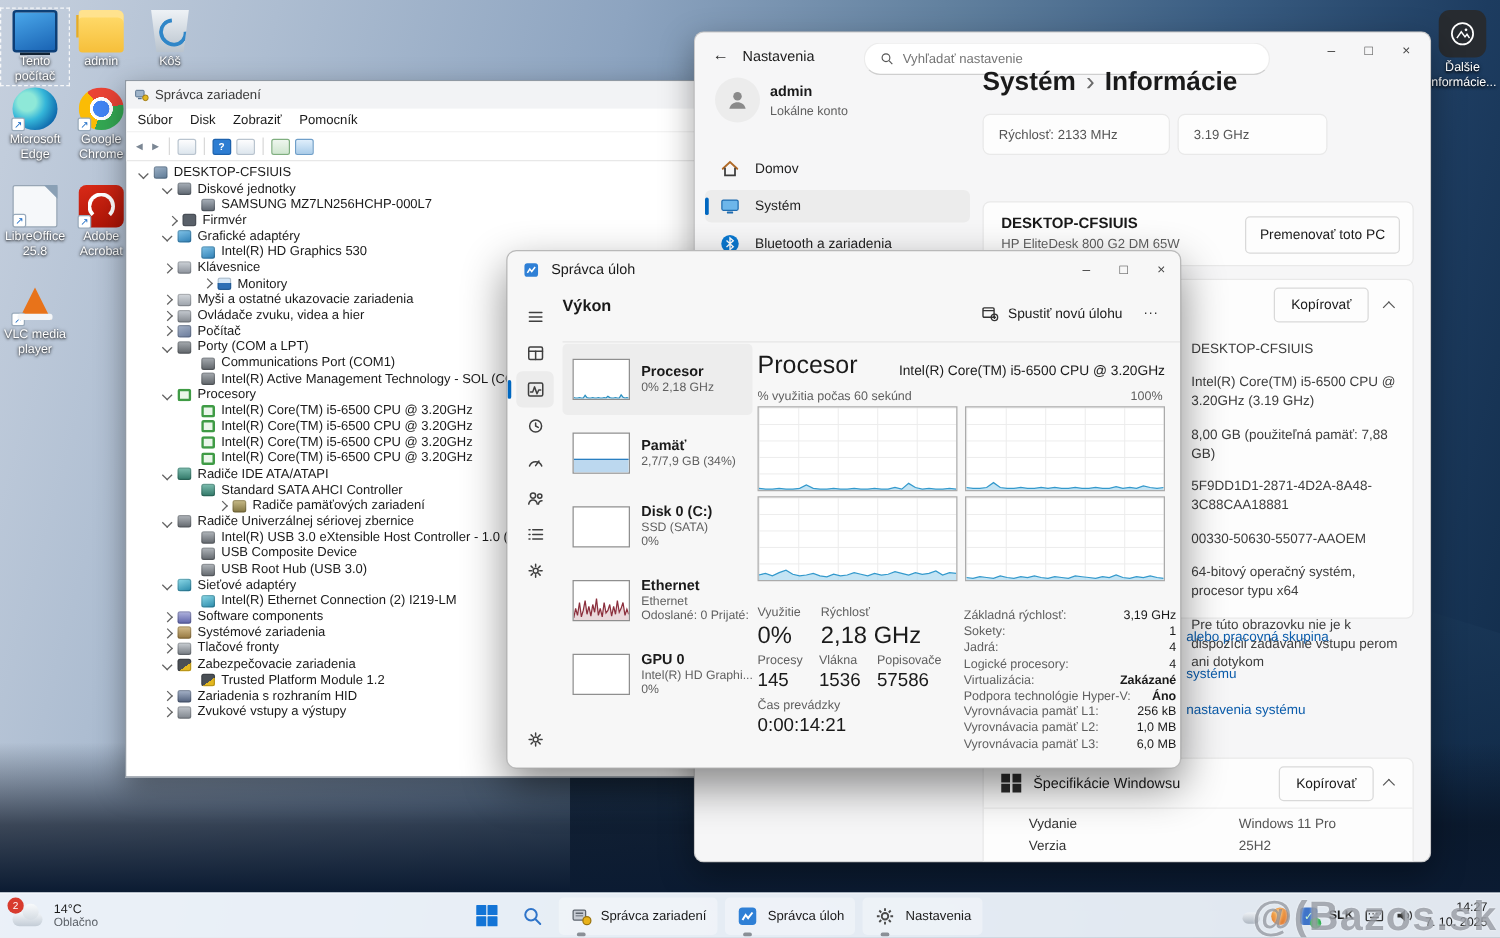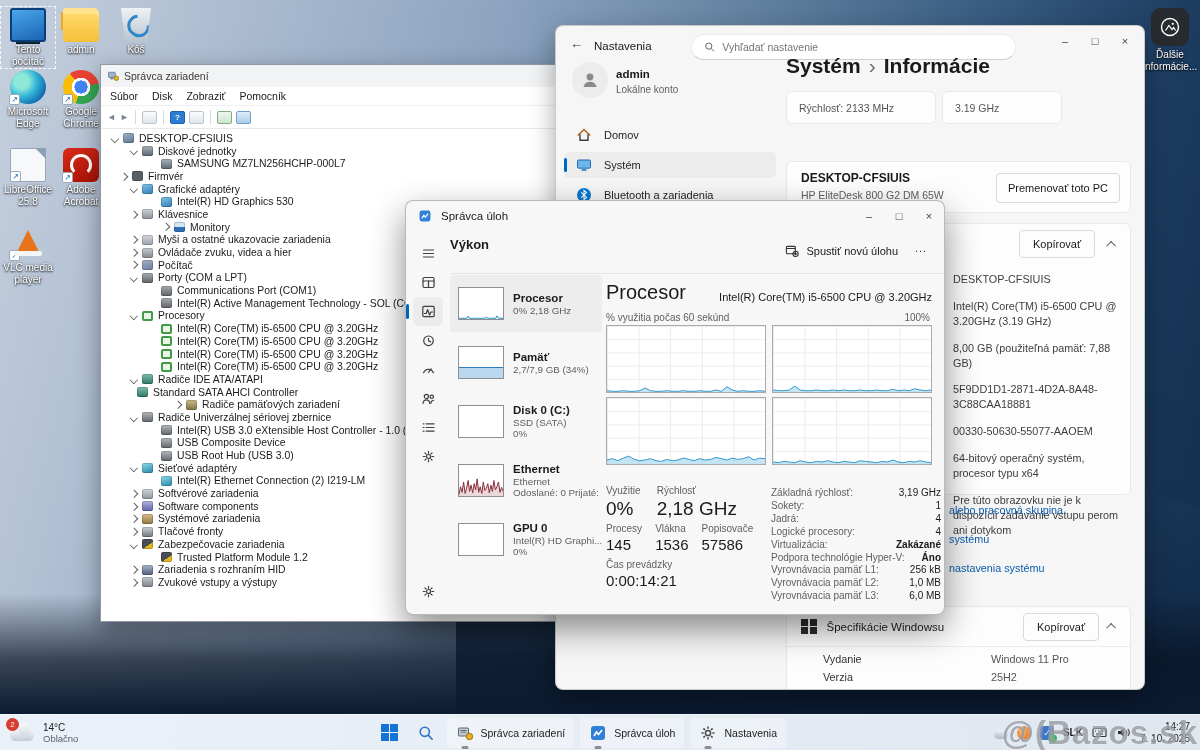--- a/index.html
+++ b/index.html
@@ -320,21 +320,21 @@
         <div class="trow" style="padding-left: 27px;">
           <span class="chev down"></span>
           <span class="ti ti-disk"></span>
           <span class="tlabel">Diskové jednotky</span>
         </div>
         <div class="trow" style="padding-left: 46px;">
           <span class="chev"></span>
           <span class="ti ti-disk"></span>
           <span class="tlabel">SAMSUNG MZ7LN256HCHP-000L7</span>
         </div>
-        <div class="trow" style="padding-left: 17px;">
+        <div class="trow" style="padding-left: 31px;">
           <span class="chev right"></span>
           <span class="ti ti-firmware"></span>
           <span class="tlabel">Firmvér</span>
         </div>
         <div class="trow" style="padding-left: 27px;">
           <span class="chev down"></span>
           <span class="ti ti-display"></span>
           <span class="tlabel">Grafické adaptéry</span>
         </div>
         <div class="trow" style="padding-left: 46px;">
@@ -405,21 +405,21 @@
         <div class="trow" style="padding-left: 46px;">
           <span class="chev"></span>
           <span class="ti ti-cpu"></span>
           <span class="tlabel">Intel(R) Core(TM) i5-6500 CPU @ 3.20GHz</span>
         </div>
         <div class="trow" style="padding-left: 27px;">
           <span class="chev down"></span>
           <span class="ti ti-ide"></span>
           <span class="tlabel">Radiče IDE ATA/ATAPI</span>
         </div>
-        <div class="trow" style="padding-left: 22px;">
+        <div class="trow" style="padding-left: 46px;">
           <span class="chev"></span>
           <span class="ti ti-ide"></span>
           <span class="tlabel">Standard SATA AHCI Controller</span>
         </div>
         <div class="trow" style="padding-left: 27px; margin-left: 44px;">
           <span class="chev right"></span>
           <span class="ti ti-storage"></span>
           <span class="tlabel">Radiče pamäťových zariadení</span>
         </div>
         <div class="trow" style="padding-left: 27px;">
@@ -444,25 +444,20 @@
         </div>
         <div class="trow" style="padding-left: 27px;">
           <span class="chev down"></span>
           <span class="ti ti-network"></span>
           <span class="tlabel">Sieťové adaptéry</span>
         </div>
         <div class="trow" style="padding-left: 46px;">
           <span class="chev"></span>
           <span class="ti ti-network"></span>
           <span class="tlabel">Intel(R) Ethernet Connection (2) I219-LM</span>
-        </div>
-        <div class="trow" style="padding-left: 27px;">
-          <span class="chev right"></span>
-          <span class="ti ti-software"></span>
-          <span class="tlabel">Softvérové zariadenia</span>
         </div>
         <div class="trow" style="padding-left: 27px;">
           <span class="chev right"></span>
           <span class="ti ti-swcomp"></span>
           <span class="tlabel">Software components</span>
         </div>
         <div class="trow" style="padding-left: 27px;">
           <span class="chev right"></span>
           <span class="ti ti-system"></span>
           <span class="tlabel">Systémové zariadenia</span>

